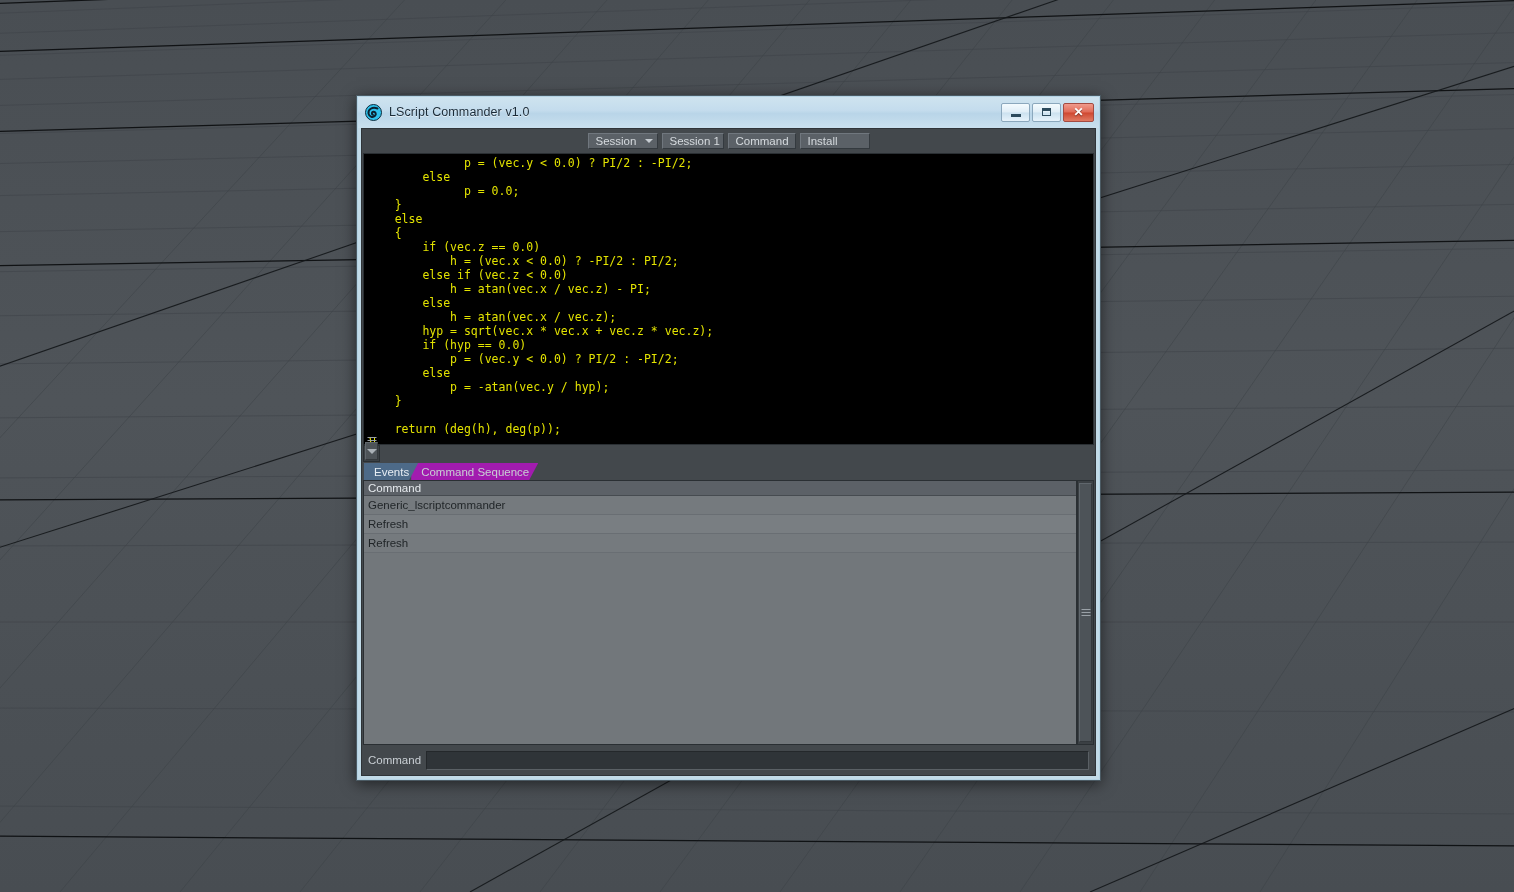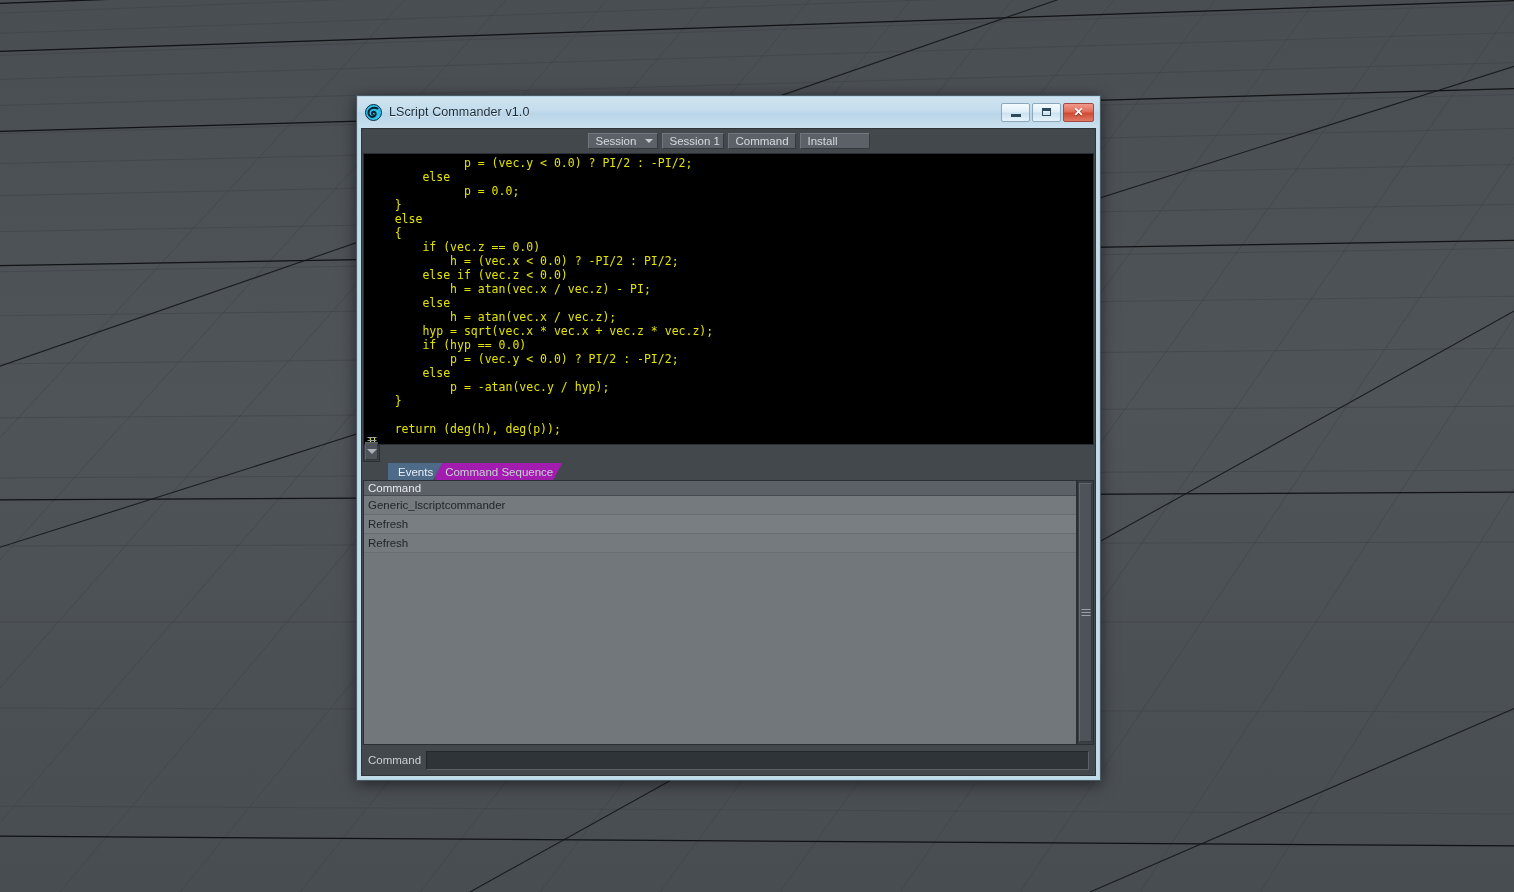--- a/index.html
+++ b/index.html
@@ -189,21 +189,20 @@
     cursor: default;
     white-space: nowrap;
     background: #a21caf;
     clip-path: polygon(0 0, 100% 0, calc(100% - 9px) 100%, 0 100%);
     margin-right: -7px;
   }
   .tab.active {
     background: #4d6a88;
     color: #e6edf3;
     z-index: 3;
-    margin-left: 24px;
   }
   .tab:not(.active){ z-index:1; }
 
   
   #listwrap {
     position: absolute; left: 1px; right: 1px;
     top: 351px; bottom: 30px;
     display: flex;
   }
   #list {

